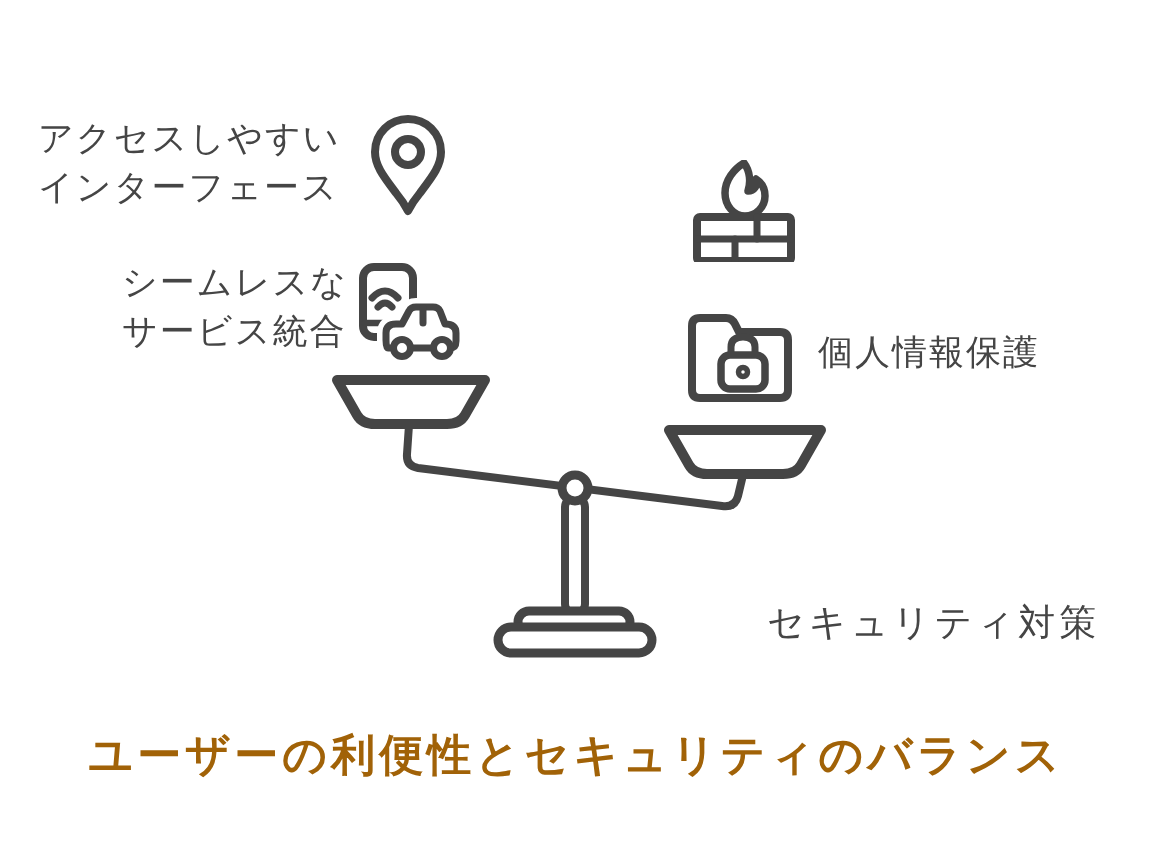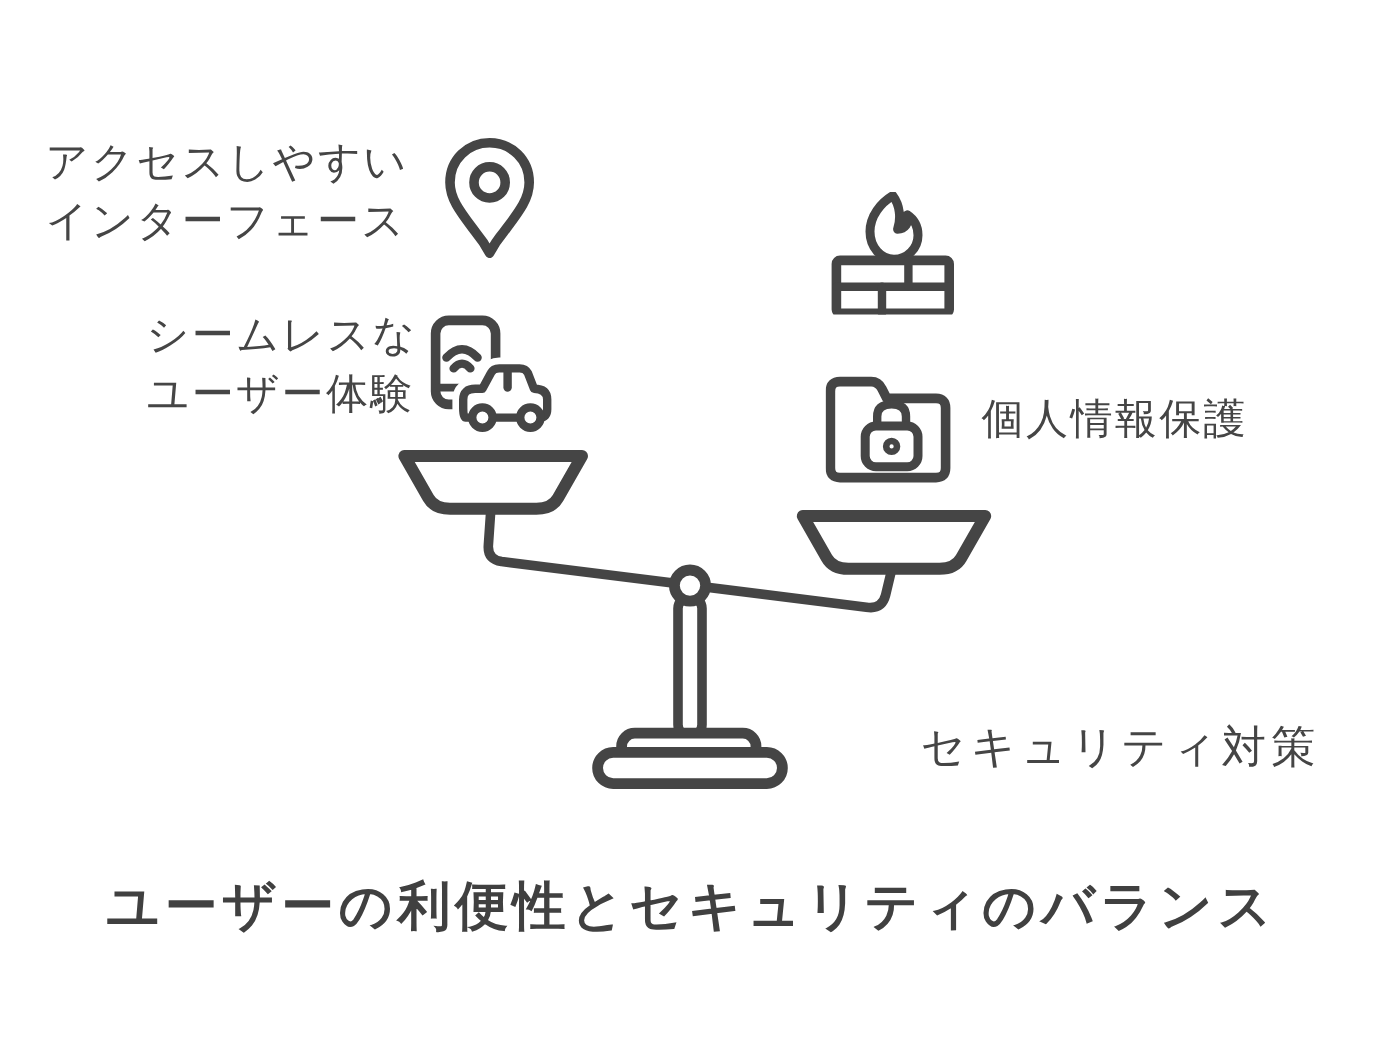--- a/index.html
+++ b/index.html
@@ -6,21 +6,21 @@
     margin: 0;
     padding: 0;
     background: #ffffff;
   }
   .canvas {
     position: relative;
     width: 1152px;
     height: 864px;
     background: #ffffff;
     overflow: hidden;
-    font-family: Liberation Mono, monospace;
+    font-family: Liberation Serif, serif;
     color: #454545;
   }
   .abs { position: absolute; }
   .item-label {
     font-size: 35px;
     line-height: 49px;
     letter-spacing: 2px;
     color: #454545;
     white-space: nowrap;
   }
@@ -33,21 +33,21 @@
   }
   .diagram-title {
     position: absolute;
     left: 0;
     right: 0;
     top: 726px;
     text-align: center;
     font-size: 44px;
     font-weight: 700;
     letter-spacing: 4px;
-    color: #404040;
+    color: #a16207;
     white-space: nowrap;
   }
   svg .ink {
     stroke: #454545;
     fill: none;
     stroke-linecap: round;
     stroke-linejoin: round;
   }
   svg .ink-fill {
     stroke: #454545;
@@ -72,21 +72,21 @@
     <span class="line">インターフェース</span>
   </div>
 
   <svg class="abs" style="left:366px; top:114px;" width="84" height="104" viewBox="0 0 84 104">
     <path class="ink" stroke-width="8" d="M42,5 C24,5 9,19 9,38 C9,52 18,63 30,79 C35,85 39,91 42,97 C45,91 49,85 54,79 C66,63 75,52 75,38 C75,19 60,5 42,5 Z"></path>
     <circle class="ink" stroke-width="8" cx="42" cy="38" r="13"></circle>
   </svg>
 
   <div class="abs item-label" style="left:90px; top:258px;margin-left:32px;">
     <span class="line">シームレスな</span>
-    <span class="line">ユーザー体験</span>
+    <span class="line">サービス統合</span>
   </div>
 
   <svg class="abs" style="left:356px; top:260px;" width="108" height="104" viewBox="0 0 108 104">
     <rect class="ink" stroke-width="8" x="7" y="7" width="50" height="70" rx="11"></rect>
     <path class="ink" stroke-width="6.5" d="M9,63 L34,63"></path>
     <path class="ink" stroke-width="7" d="M16,38 Q29,24 42,38"></path>
     <path class="ink" stroke-width="7" d="M22,47 Q29,39 36,47"></path>
 
     <g class="halo" stroke-width="18">
       <path d="M32,88 Q30,88 30,80 L30,73 Q30,64 40,64 L46,64 L53,51 Q55,47 60,47 L77,47 Q82,47 84,51 L89,64 Q100,64 100,73 L100,81 Q100,88 94,88 Z"></path>

